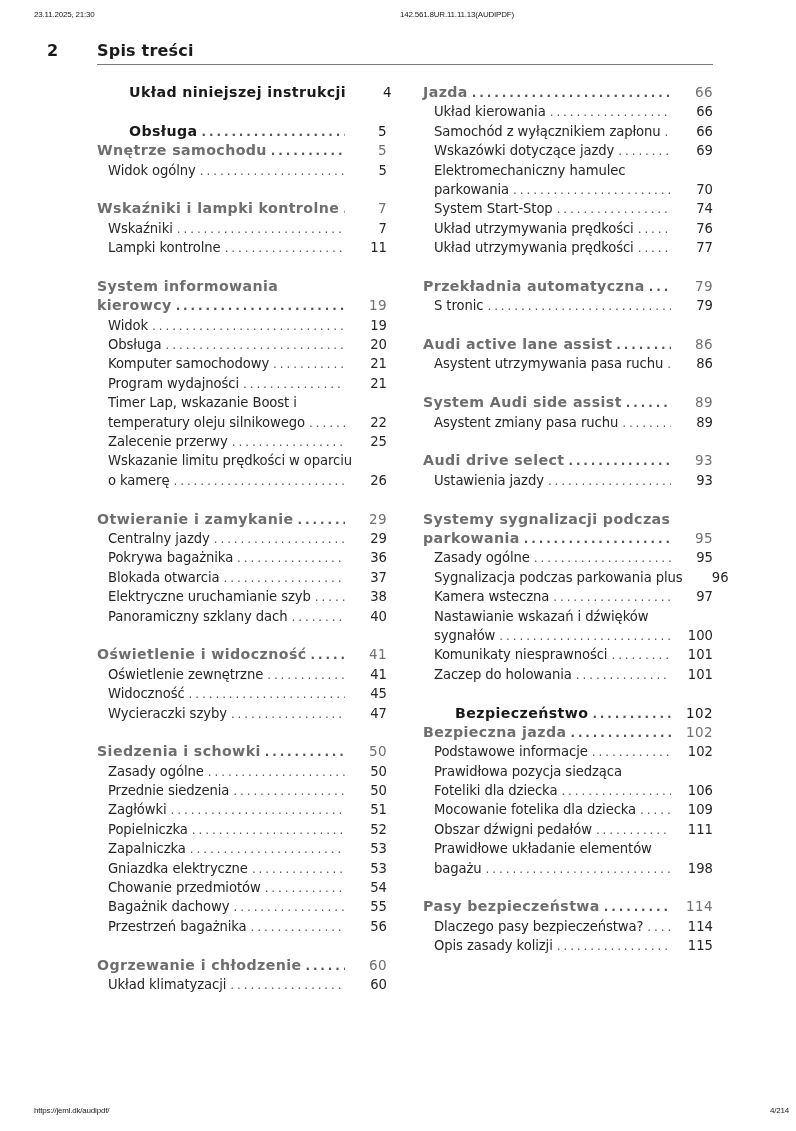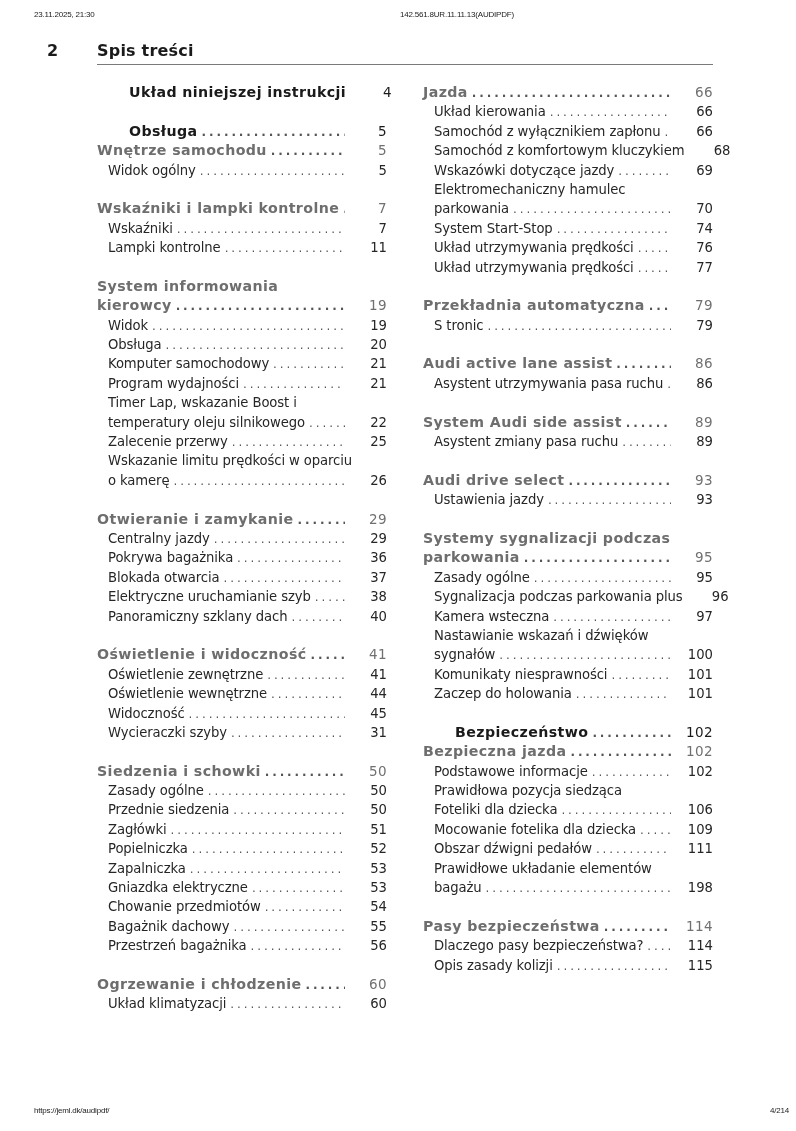--- a/index.html
+++ b/index.html
@@ -201,33 +201,28 @@
       <span class="t">Oświetlenie i widoczność</span>
       <span class="dots"></span>
       <span class="p">41</span>
     </div>
     <div class="toc-row lvl-item">
       <span class="t">Oświetlenie zewnętrzne</span>
       <span class="dots"></span>
       <span class="p">41</span>
     </div>
     <div class="toc-row lvl-item">
-      <span class="t">Oświetlenie wewnętrzne</span>
-      <span class="dots"></span>
-      <span class="p">44</span>
-    </div>
-    <div class="toc-row lvl-item">
       <span class="t">Widoczność</span>
       <span class="dots"></span>
       <span class="p">45</span>
     </div>
     <div class="toc-row lvl-item">
       <span class="t">Wycieraczki szyby</span>
       <span class="dots"></span>
-      <span class="p">31</span>
+      <span class="p">47</span>
     </div>
     <div class="gap"></div>
     <div class="toc-row lvl-section">
       <span class="t">Siedzenia i schowki</span>
       <span class="dots"></span>
       <span class="p">50</span>
     </div>
     <div class="toc-row lvl-item">
       <span class="t">Zasady ogólne</span>
       <span class="dots"></span>
@@ -295,25 +290,20 @@
       <span class="t">Układ kierowania</span>
       <span class="dots"></span>
       <span class="p">66</span>
     </div>
     <div class="toc-row lvl-item">
       <span class="t">Samochód z wyłącznikiem zapłonu</span>
       <span class="dots"></span>
       <span class="p">66</span>
     </div>
     <div class="toc-row lvl-item">
-      <span class="t">Samochód z komfortowym kluczykiem</span>
-      <span class="dots"></span>
-      <span class="p">68</span>
-    </div>
-    <div class="toc-row lvl-item">
       <span class="t">Wskazówki dotyczące jazdy</span>
       <span class="dots"></span>
       <span class="p">69</span>
     </div>
     <div class="toc-row lvl-item wrap-first">
       <span class="t">Elektromechaniczny hamulec</span>
       <span class="dots"></span>
       <span class="p"></span>
     </div>
     <div class="toc-row lvl-item">

